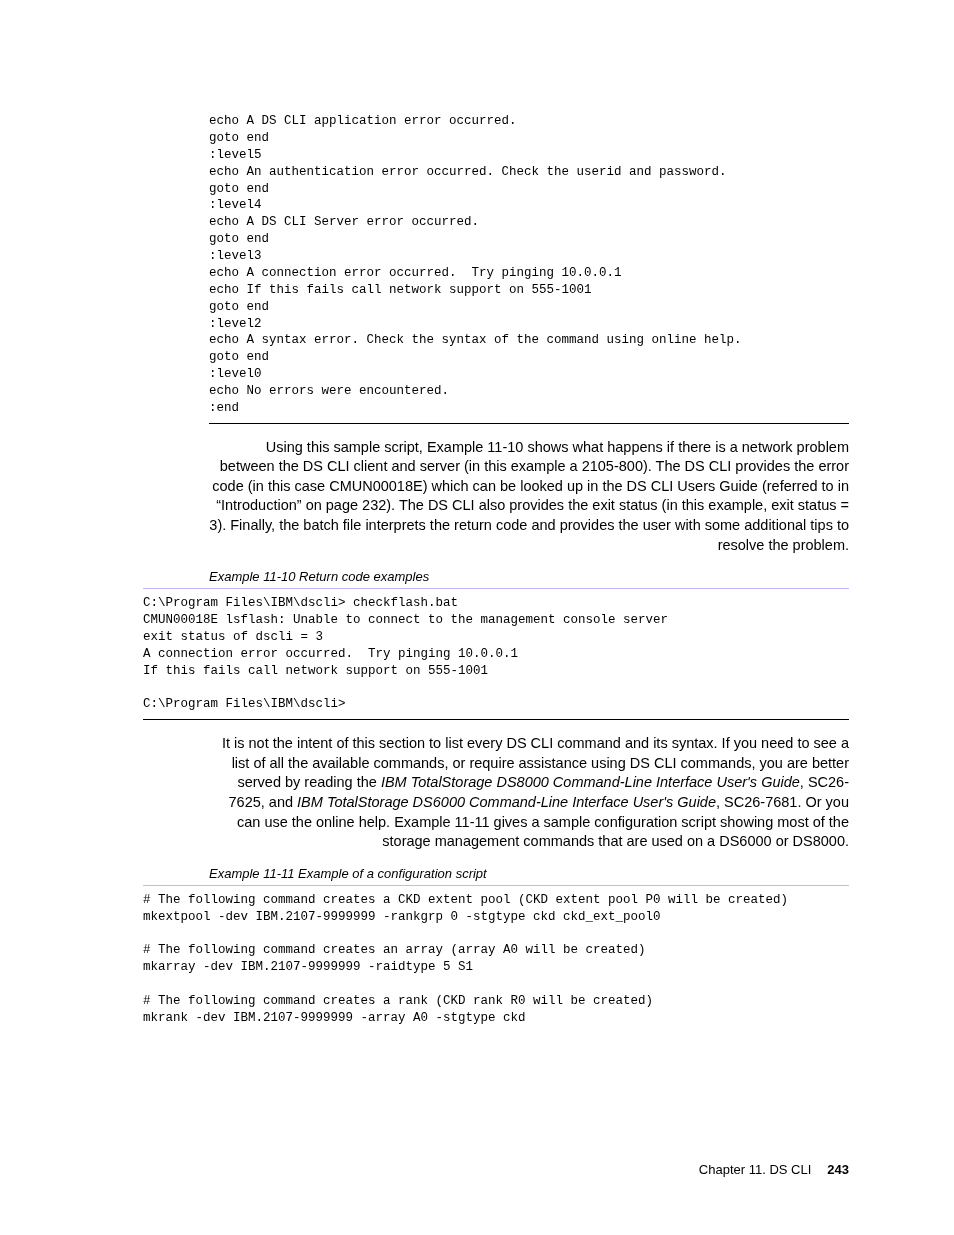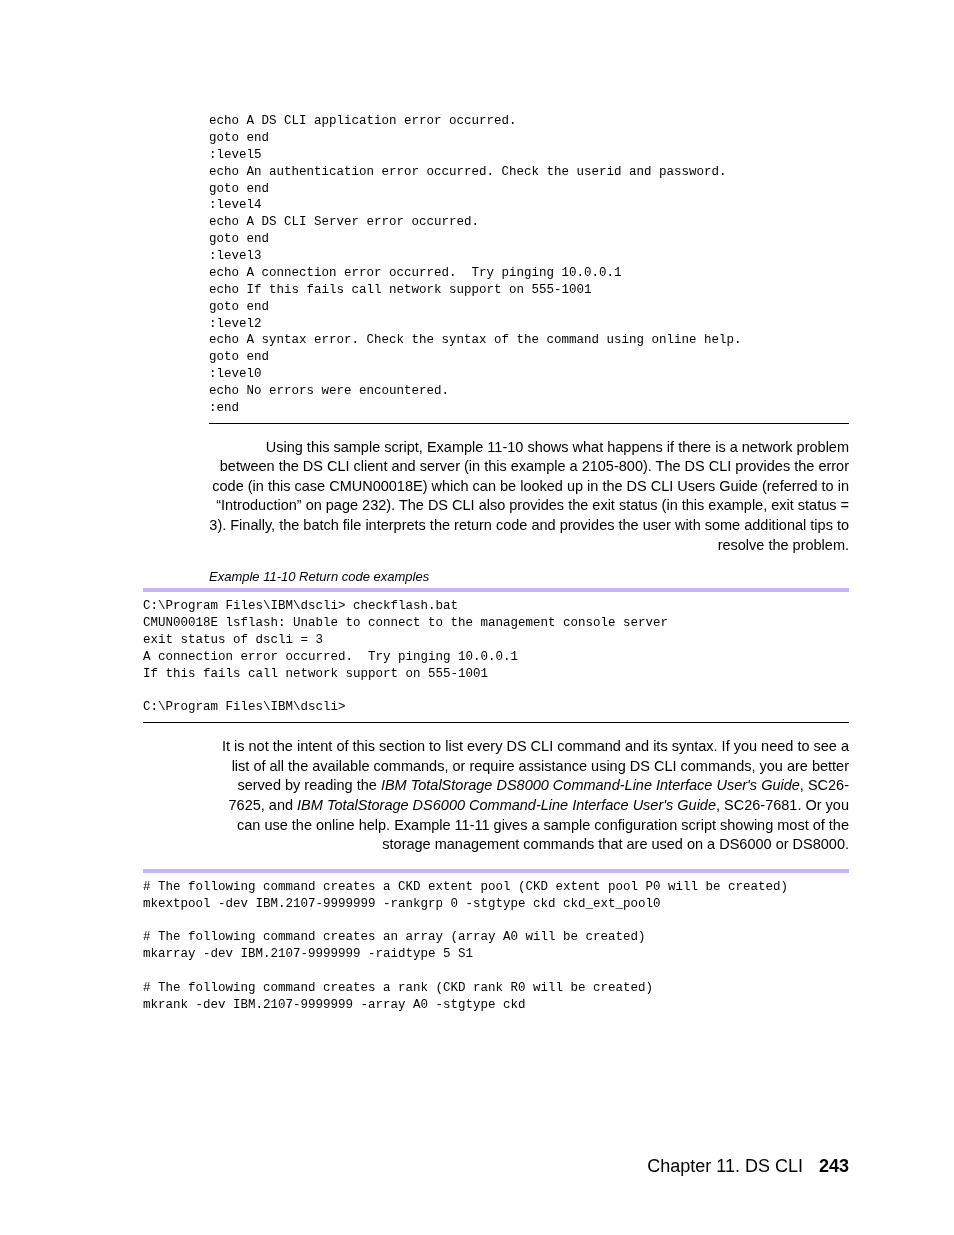--- a/index.html
+++ b/index.html
@@ -21,21 +21,21 @@
     font-family: "Courier New", Courier, monospace;
     font-size: 12.5px;
     line-height: 1.35;
     white-space: pre;
     margin-left: 95px;
     padding-bottom: 6px;
     border-bottom: 1px solid #000;
     margin-bottom: 14px;
   }
   .code-block.nopad-top {
-    border-top: 4px solid #c4b5fd;
+    border-top: 1px solid #c4b5fd;
     padding-top: 6px;
     margin-left: 29px;
   }
   .body-para {
     font-size: 14.5px;
     line-height: 1.35;
     margin-left: 95px;
     margin-bottom: 14px;
     text-align: right;
   }
@@ -53,21 +53,21 @@
     font-weight: bold;
     font-size: 24px;
     margin-top: 44px;
     margin-bottom: 20px;
     margin-left: 0;
   }
   .footer {
     position: absolute;
     bottom: 58px;
     right: 105px;
-    font-size: 18px;
+    font-size: 13px;
   }
   .footer .chapter {
     margin-right: 16px;
   }
   .footer .pageno {
     font-weight: bold;
   }
 </style>
 </head>
 <body>
@@ -103,20 +103,21 @@
 A connection error occurred.  Try pinging 10.0.0.1
 If this fails call network support on 555-1001
 
 C:\Program Files\IBM\dscli&gt;</div>
 
 
   <div class="body-para">
     <span>It is not the intent of this section to list every DS CLI command and its syntax. If you need to see a list of all the available commands, or require assistance using DS CLI commands, you are better served by reading the </span><span class="italic">IBM TotalStorage DS8000 Command-Line Interface User's Guide</span><span>, SC26-7625, and </span><span class="italic">IBM TotalStorage DS6000 Command-Line Interface User's Guide</span><span>, SC26-7681. Or you can use the online help. Example 11-11 gives a sample configuration script showing most of the storage management commands that are used on a DS6000 or DS8000.</span>
   </div>
 
+  <div class="example-caption">Example 11-11   Example of a configuration script</div>
 
   <div class="code-block nopad-top" style="border-bottom:none;"># The following command creates a CKD extent pool (CKD extent pool P0 will be created)
 mkextpool -dev IBM.2107-9999999 -rankgrp 0 -stgtype ckd ckd_ext_pool0
 
 # The following command creates an array (array A0 will be created)
 mkarray -dev IBM.2107-9999999 -raidtype 5 S1
 
 # The following command creates a rank (CKD rank R0 will be created)
 mkrank -dev IBM.2107-9999999 -array A0 -stgtype ckd</div>
 

